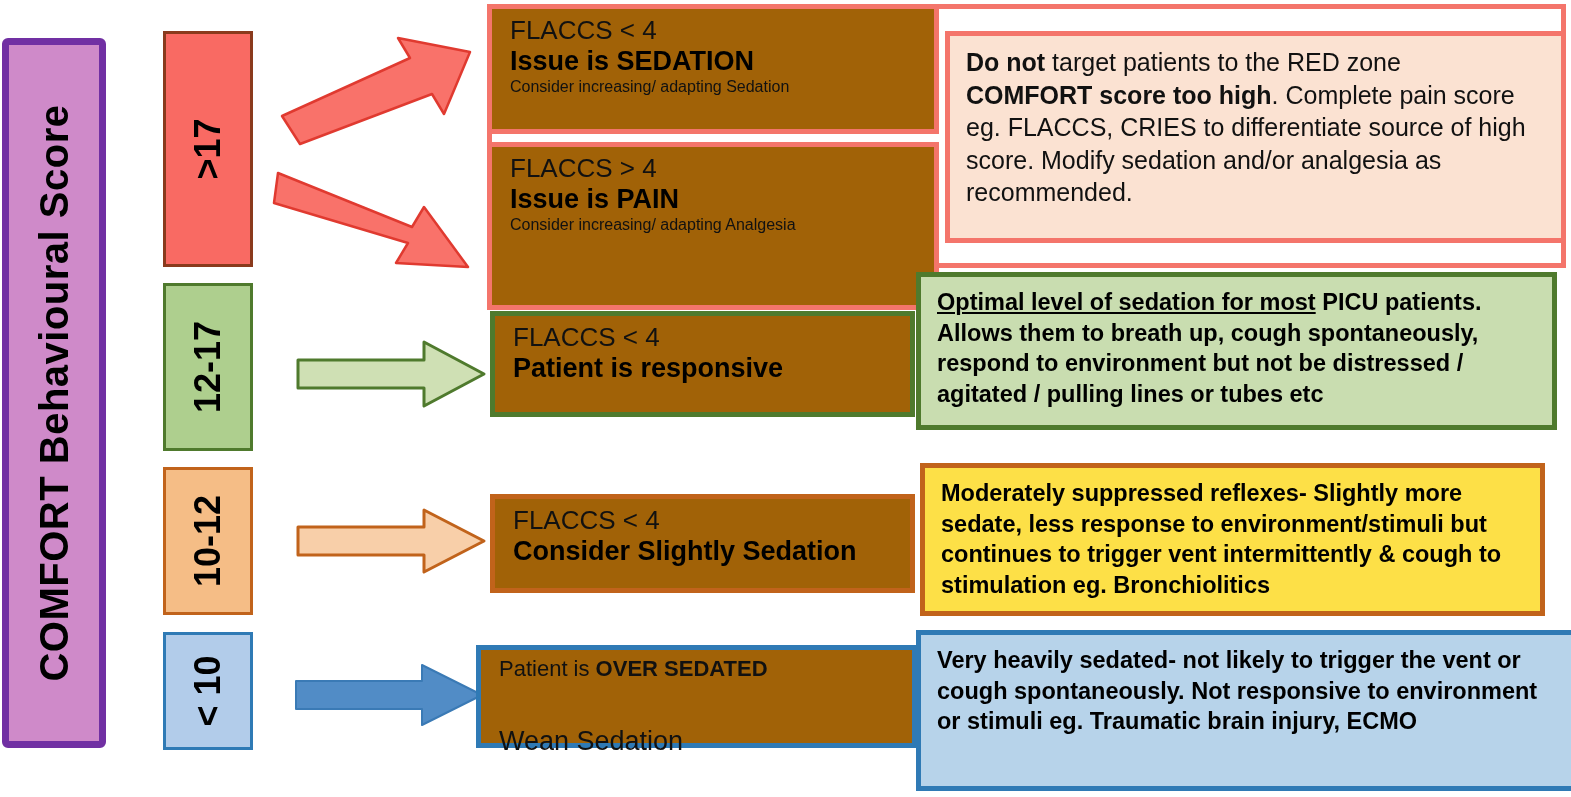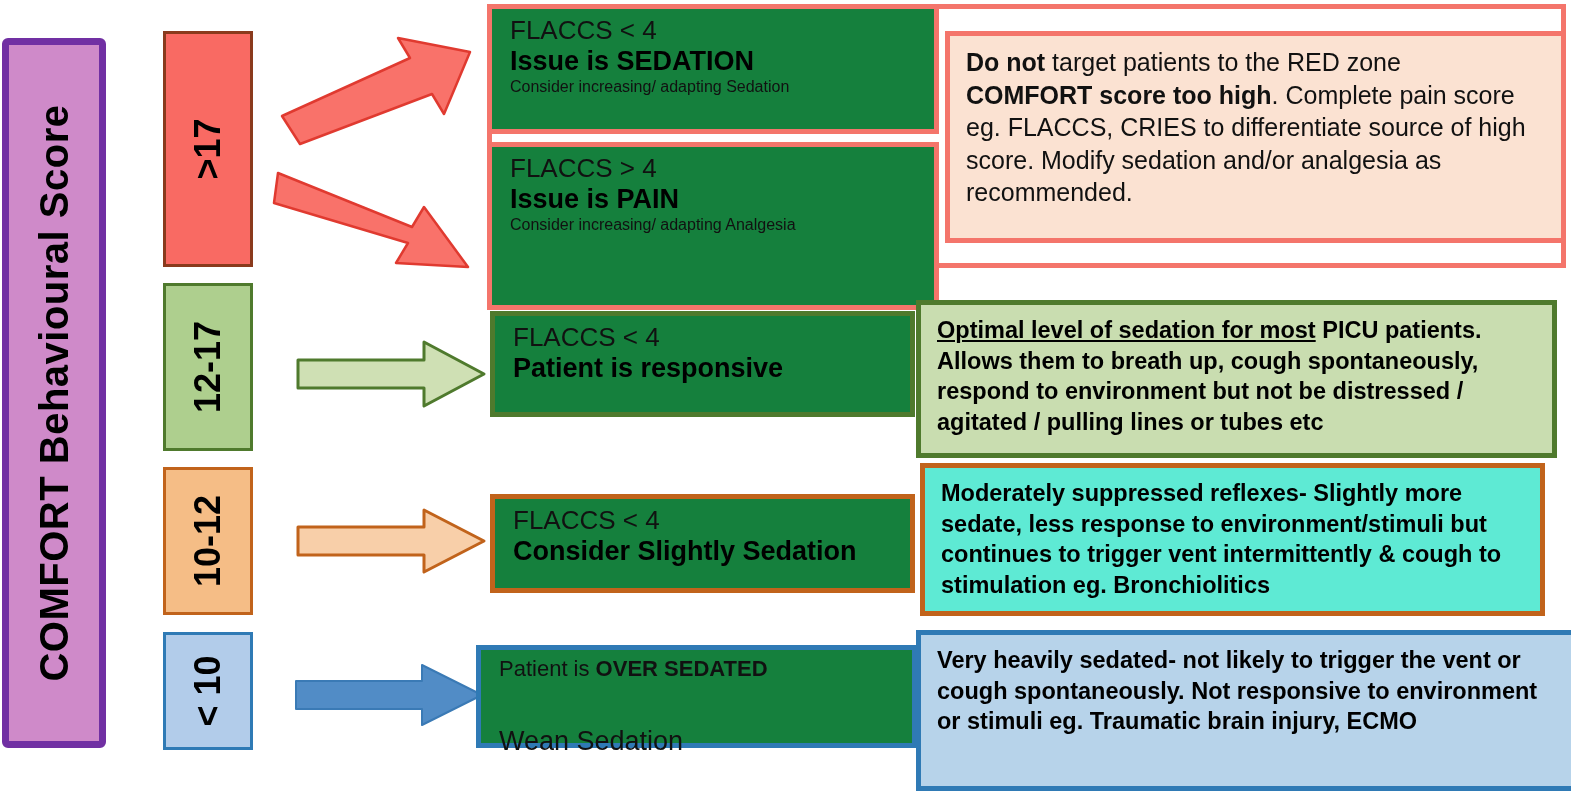--- a/index.html
+++ b/index.html
@@ -39,21 +39,21 @@
 
   
   .box{position:absolute;box-sizing:border-box;}
 
   .outer-red{
     left:487px;top:4px;width:1079px;height:264px;
     border:5px solid #f4756b;background:transparent;
   }
 
   .white-card{
-    background:#15803d;border-width:5px;border-style:solid;box-sizing:border-box;
+    background:#a16207;border-width:5px;border-style:solid;box-sizing:border-box;
     position:absolute;padding:6px 12px 0 18px;
   }
   .white-card .l1{font-size:26px;color:#111;line-height:1.18;}
   .white-card .l2{font-size:27px;font-weight:bold;color:#000;line-height:1.18;}
   .white-card .l3{font-size:16px;color:#111;line-height:1.18;}
 
   .card-red1{left:487px;top:4px;width:452px;height:130px;border-color:#f4756b;}
   .card-red2{left:487px;top:142px;width:452px;height:168px;border-color:#f4756b;}
   .card-green{left:490px;top:311px;width:425px;height:106px;border-color:#4f7a2d;}
   .card-orange{left:490px;top:494px;width:425px;height:99px;border-color:#c1631b;}
@@ -63,26 +63,26 @@
   .info{
     position:absolute;box-sizing:border-box;border-width:5px;border-style:solid;
     padding:10px 14px 8px 16px;
   }
   .info p{margin:0;line-height:1.30;}
   .info-red{
     left:945px;top:31px;width:621px;height:212px;
     background:#fbe2d2;border-color:#f4756b;font-size:25px;color:#111;
   }
   .info-green{
-    left:916px;top:300px;width:641px;height:158px;
+    left:916px;top:272px;width:641px;height:158px;
     background:#c9ddb0;border-color:#4f7a2d;font-size:23.5px;font-weight:bold;color:#000;
   }
   .info-orange{
     left:920px;top:463px;width:625px;height:153px;
-    background:#5eead4;border-color:#c1631b;font-size:23.5px;font-weight:bold;color:#000;
+    background:#fde047;border-color:#c1631b;font-size:23.5px;font-weight:bold;color:#000;
   }
   .info-blue{
     left:916px;top:630px;width:660px;height:161px;
     background:#b7d3ea;border-color:#2f7ab5;font-size:23.5px;font-weight:bold;color:#000;
   }
   .u{text-decoration:underline;}
   .b{font-weight:bold;}
 </style>
 </head>
 <body>

